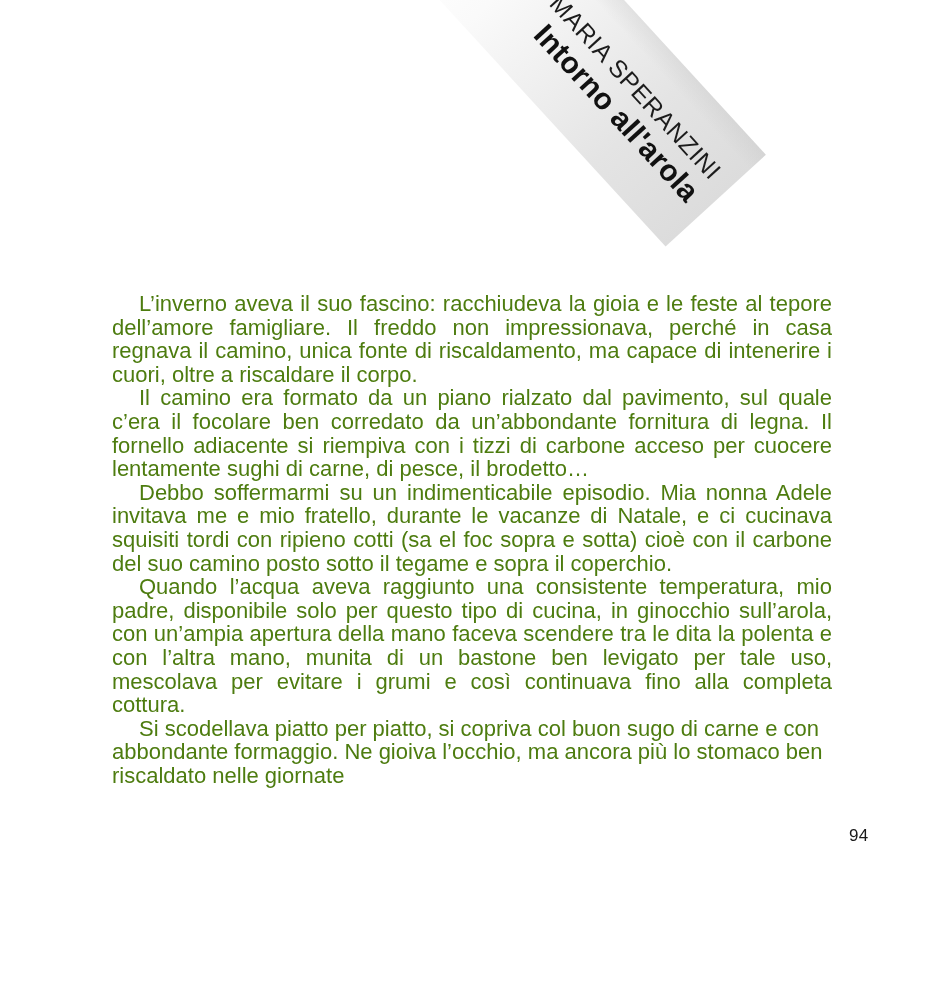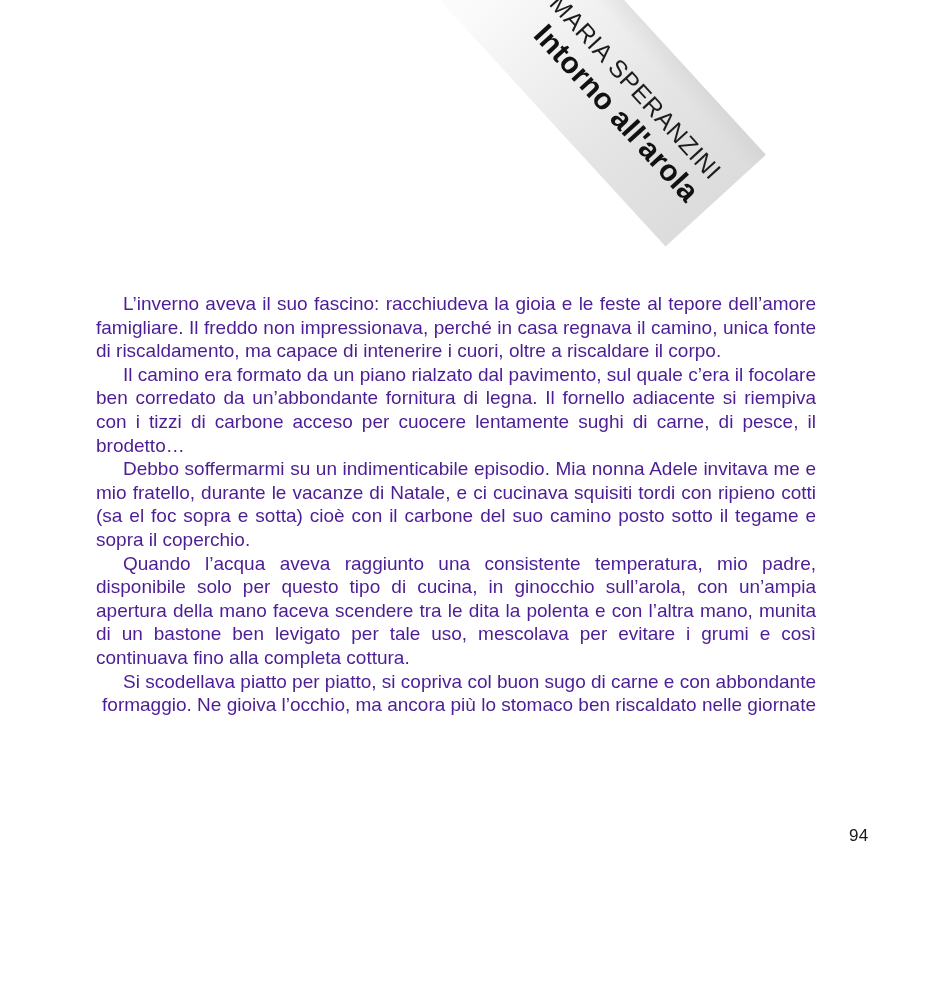--- a/index.html
+++ b/index.html
@@ -84,37 +84,37 @@
     font-weight: bold;
     letter-spacing: 0.2px;
     color: #111111;
     white-space: nowrap;
     margin-top: 2px;
   }
 
   
   #body-text {
     position: absolute;
-    left: 96px;
+    left: 112px;
     top: 292px;
     width: 720px;
-    font-size: 19px;
+    font-size: 22px;
     line-height: 23.6px;
     text-align: justify;
     text-justify: inter-word;
-    color: #4c1d95;
+    color: #4d7c0f;
     -webkit-font-smoothing: antialiased;
   }
   #body-text p {
     margin: 0;
     text-indent: 27px;
     text-align: justify;
   }
   #body-text p:last-child {
-    text-align: right;
+    text-align: left;
   }
 
   
   #folio {
     position: absolute;
     left: 849px;
     top: 826px;
     font-size: 17px;
     color: #1a1a1a;
     letter-spacing: 0.3px;

